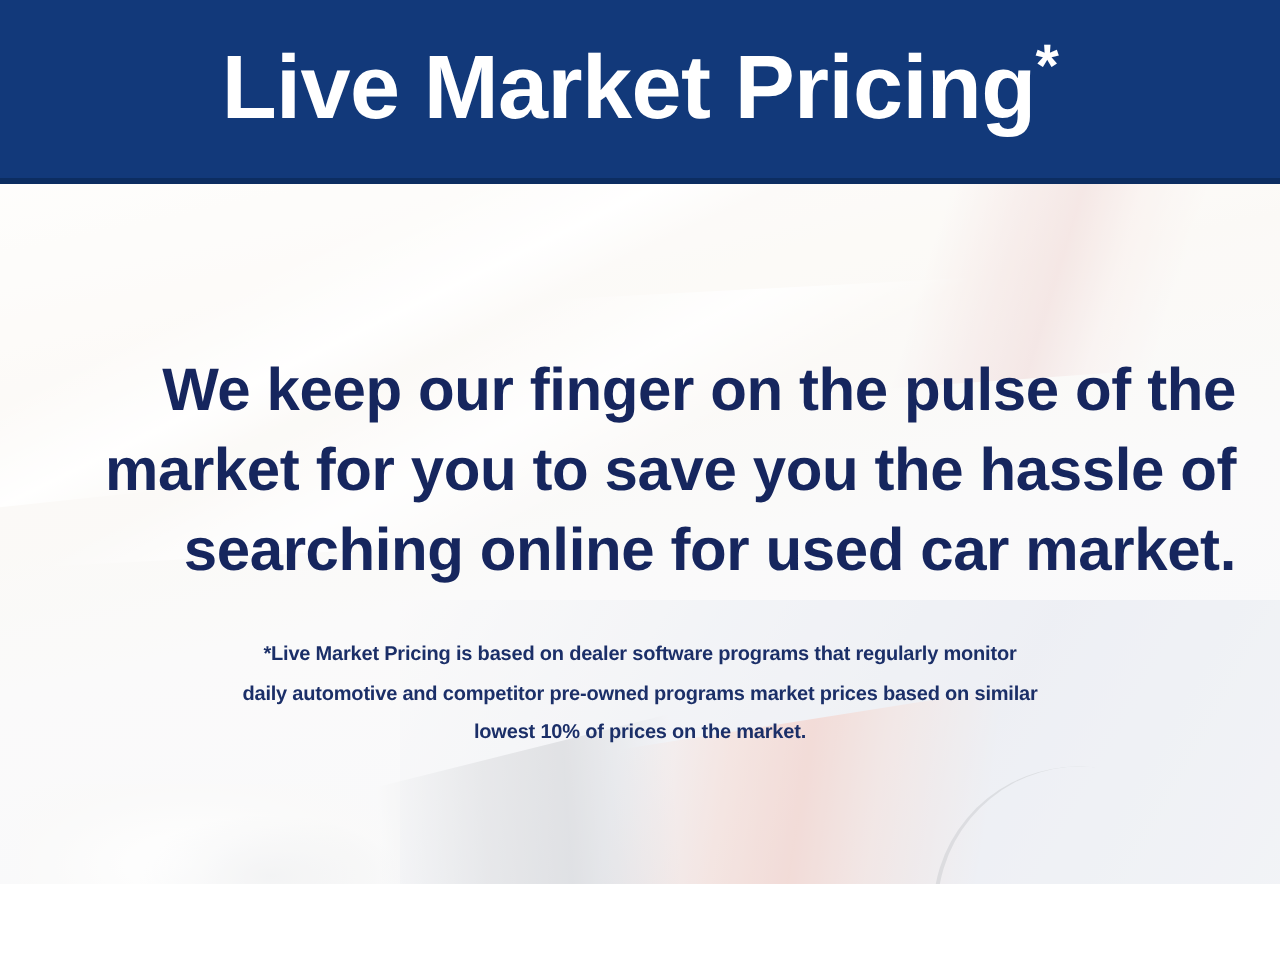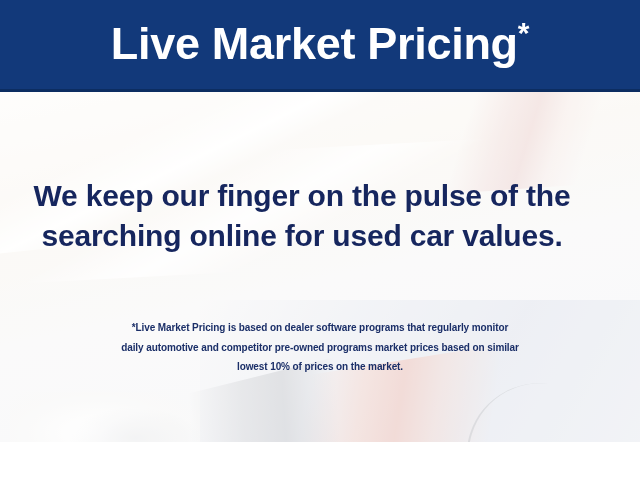--- a/index.html
+++ b/index.html
@@ -176,23 +176,23 @@
   .title-star {
     font-size: 30px;
     vertical-align: super;
     line-height: 0;
   }
 
   
   .headline {
     position: absolute;
     top: 176px;
-    left: 4px;
+    left: 22px;
     width: 596px;
-    text-align: center;
+    text-align: right;
     color: #16265e;
     font-size: 30px;
     font-weight: bold;
     line-height: 40px;
     letter-spacing: -0.2px;
   }
   .headline-line {
     display: block;
     white-space: nowrap;
   }
@@ -233,21 +233,22 @@
     <div class="bg-layer bg-arc"></div>
     <div class="bg-layer bg-wash"></div>
   </div>
 
   <div class="title-banner">
     <h1 class="title-text"><span>Live Market Pricing</span><span class="title-star">*</span></h1>
   </div>
 
   <div class="headline">
     <span class="headline-line">We keep our finger on the pulse of the</span>
-    <span class="headline-line">searching online for used car values.</span>
+    <span class="headline-line">market for you to save you the hassle of</span>
+    <span class="headline-line">searching online for used car market.</span>
   </div>
 
   <div class="fine-print">
     <span class="fine-print-line">*Live Market Pricing is based on dealer software programs that regularly monitor</span>
     <span class="fine-print-line">daily automotive and competitor pre-owned programs market prices based on similar</span>
     <span class="fine-print-line">lowest 10% of prices on the market.</span>
   </div>
 
 </div>
 

